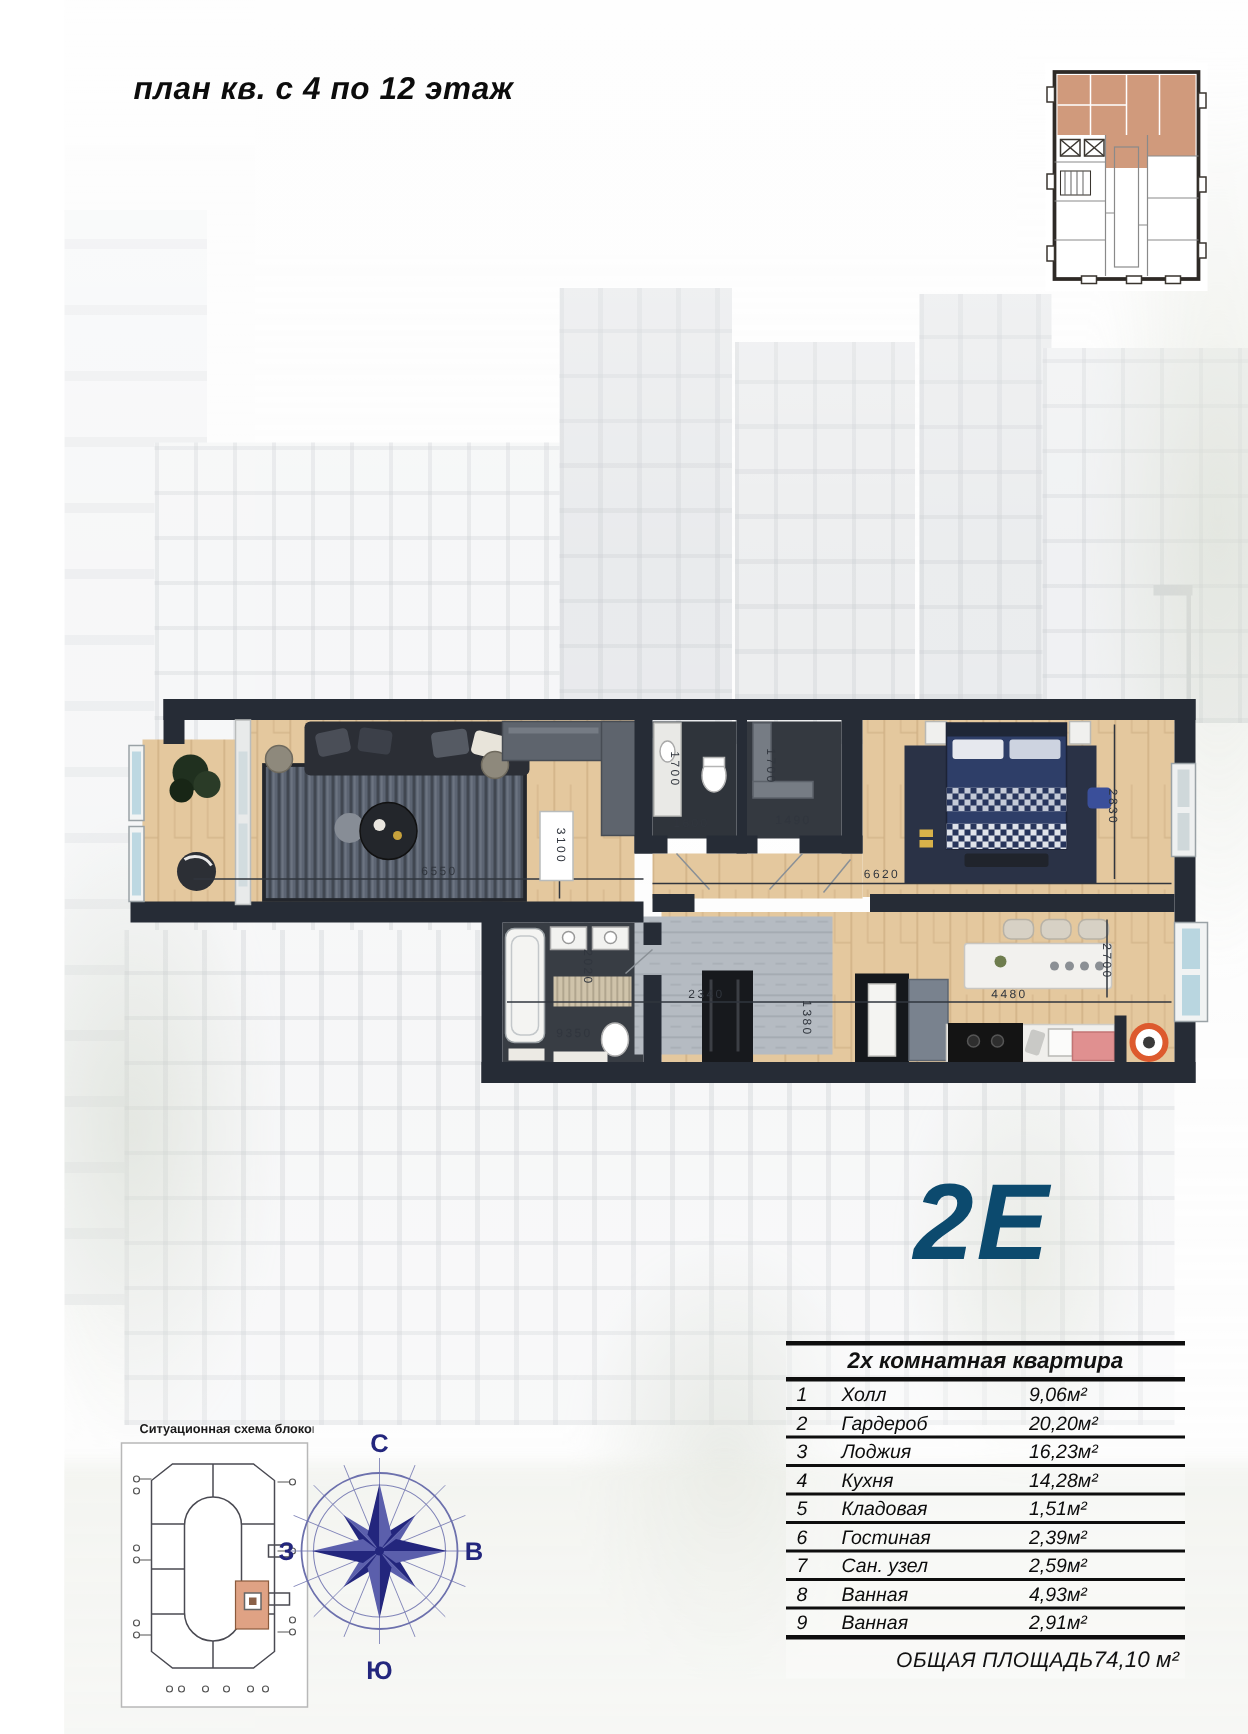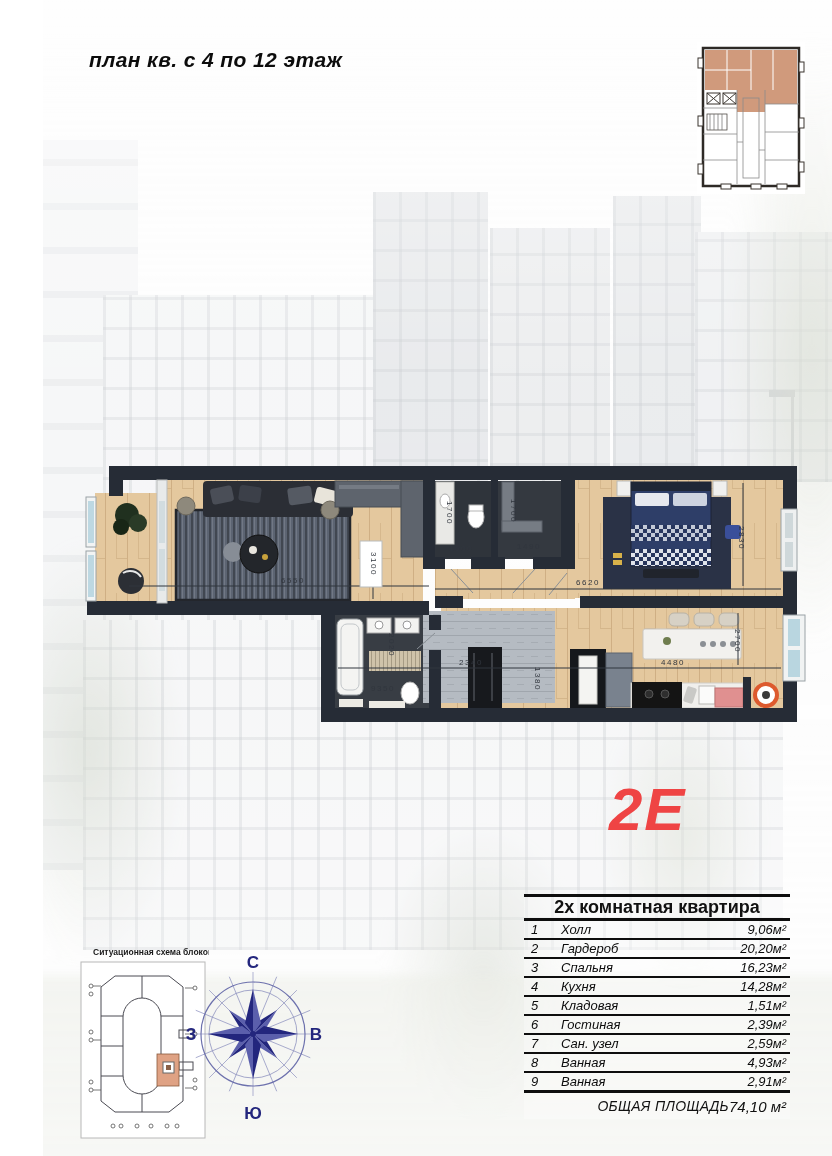--- a/index.html
+++ b/index.html
@@ -13,31 +13,31 @@
       repeating-linear-gradient(0deg, rgba(125,134,144,.30) 0 3px, transparent 3px 30px);}
   .bands{background-image:repeating-linear-gradient(0deg,#d7dade 0 7px,#edeff1 7px 44px);}
   .tree{position:absolute;border-radius:50%;filter:blur(7px);}
   .fade{position:absolute;inset:0;background:linear-gradient(180deg,
         rgba(255,255,255,.95) 0%, rgba(255,255,255,.55) 10%,
         rgba(255,255,255,.28) 32%, rgba(255,255,255,.22) 62%,
         rgba(255,255,255,.45) 88%, rgba(255,255,255,.6) 100%);}
   
   .title{position:absolute;left:46px;top:48px;font-size:21px;font-weight:bold;
          font-style:italic;letter-spacing:.4px;color:#0c0c0c;}
-  .unitcode{position:absolute;left:566px;top:782px;font-size:60px;line-height:.92;
-         font-weight:bold;font-style:italic;color:#ef4444;letter-spacing:2px;}
+  .unitcode{position:absolute;left:566px;top:782px;font-size:72px;line-height:.92;
+         font-weight:bold;font-style:italic;color:#0c4a6e;letter-spacing:2px;}
   
   .atable{position:absolute;left:481px;top:894px;width:266px;background:rgba(255,255,255,.3);}
   .atable .hdr{border-top:3px solid #0e0e0e;border-bottom:3px solid #0e0e0e;height:21px;
-        line-height:21px;text-align:center;font-weight:bold;font-size:18px;}
+        line-height:21px;text-align:center;font-weight:bold;font-style:italic;font-size:15px;}
   .trow{display:flex;align-items:center;border-bottom:2px solid #0e0e0e;height:17px;
         font-style:italic;font-size:13px;color:#0c0c0c;}
   .trow .num{width:30px;padding-left:7px;}
   .trow .name{flex:1;}
-  .trow .area{width:100px;text-align:right;padding-right:4px;font-size:13px;}
+  .trow .area{width:100px;padding-right:4px;font-size:13px;}
   .ttotal{display:flex;align-items:center;height:26px;border-top:1px solid #0e0e0e;
         font-style:italic;}
   .ttotal .lbl{flex:1;font-size:14px;padding-left:4px;letter-spacing:.3px;text-align:right;}
   .ttotal .val{font-size:15px;font-weight:normal;padding-right:4px;}
   
   .abs{position:absolute;}
   .sitlabel{font-weight:bold;font-size:8.5px;}
   svg text{font-family:"Liberation Sans",sans-serif;}
   .dim{font-size:8px;letter-spacing:1.6px;fill:#31363e;}
 </style>
@@ -340,21 +340,21 @@
       <span class="name">Холл</span>
       <span class="area">9,06м²</span>
     </div>
     <div class="trow">
       <span class="num">2</span>
       <span class="name">Гардероб</span>
       <span class="area">20,20м²</span>
     </div>
     <div class="trow">
       <span class="num">3</span>
-      <span class="name">Спальня</span>
+      <span class="name">Лоджия</span>
       <span class="area">16,23м²</span>
     </div>
     <div class="trow">
       <span class="num">4</span>
       <span class="name">Кухня</span>
       <span class="area">14,28м²</span>
     </div>
     <div class="trow">
       <span class="num">5</span>
       <span class="name">Кладовая</span>

